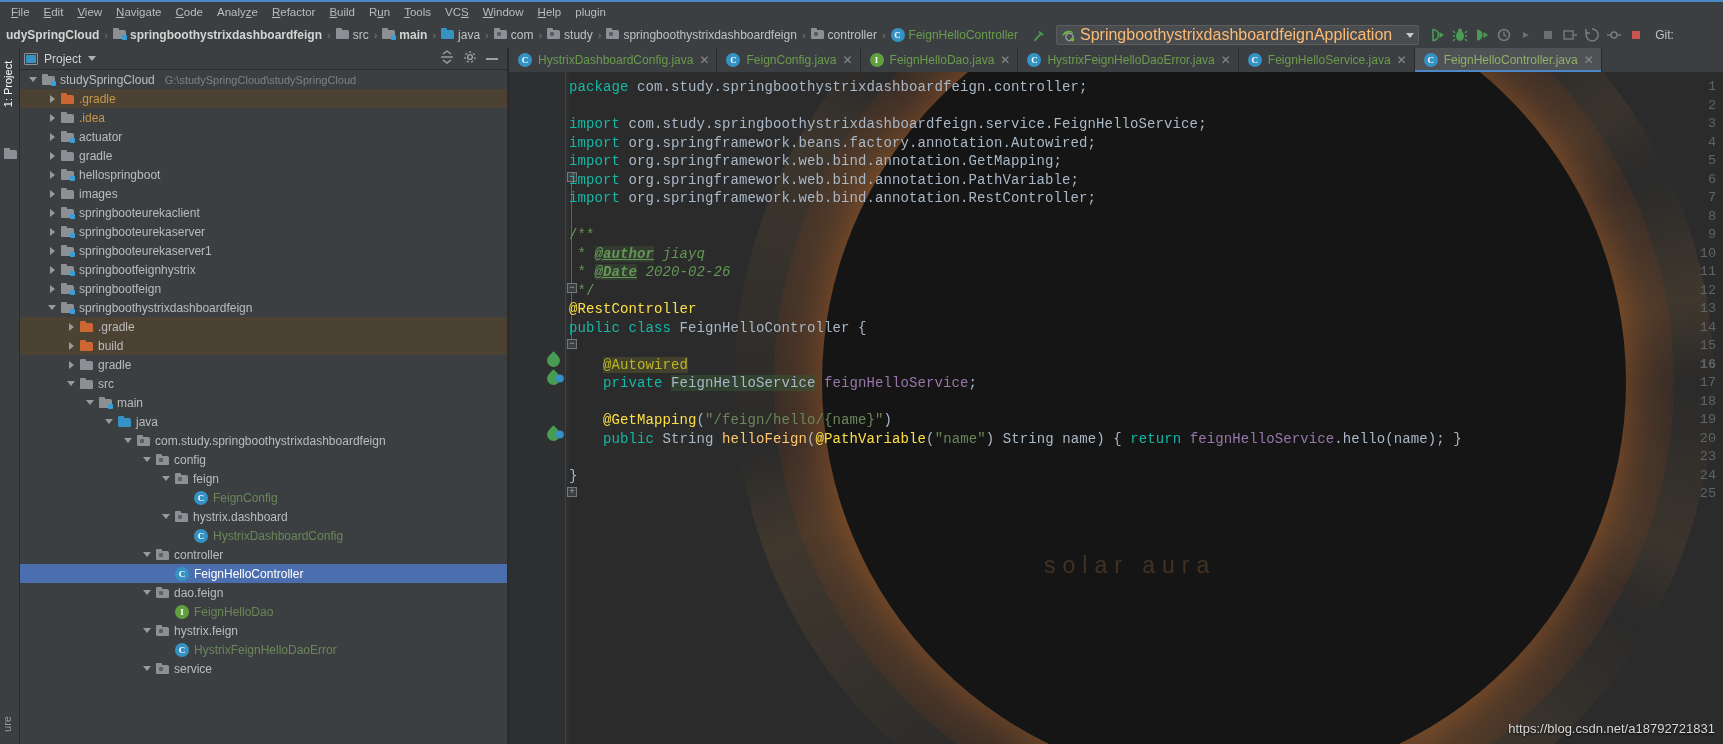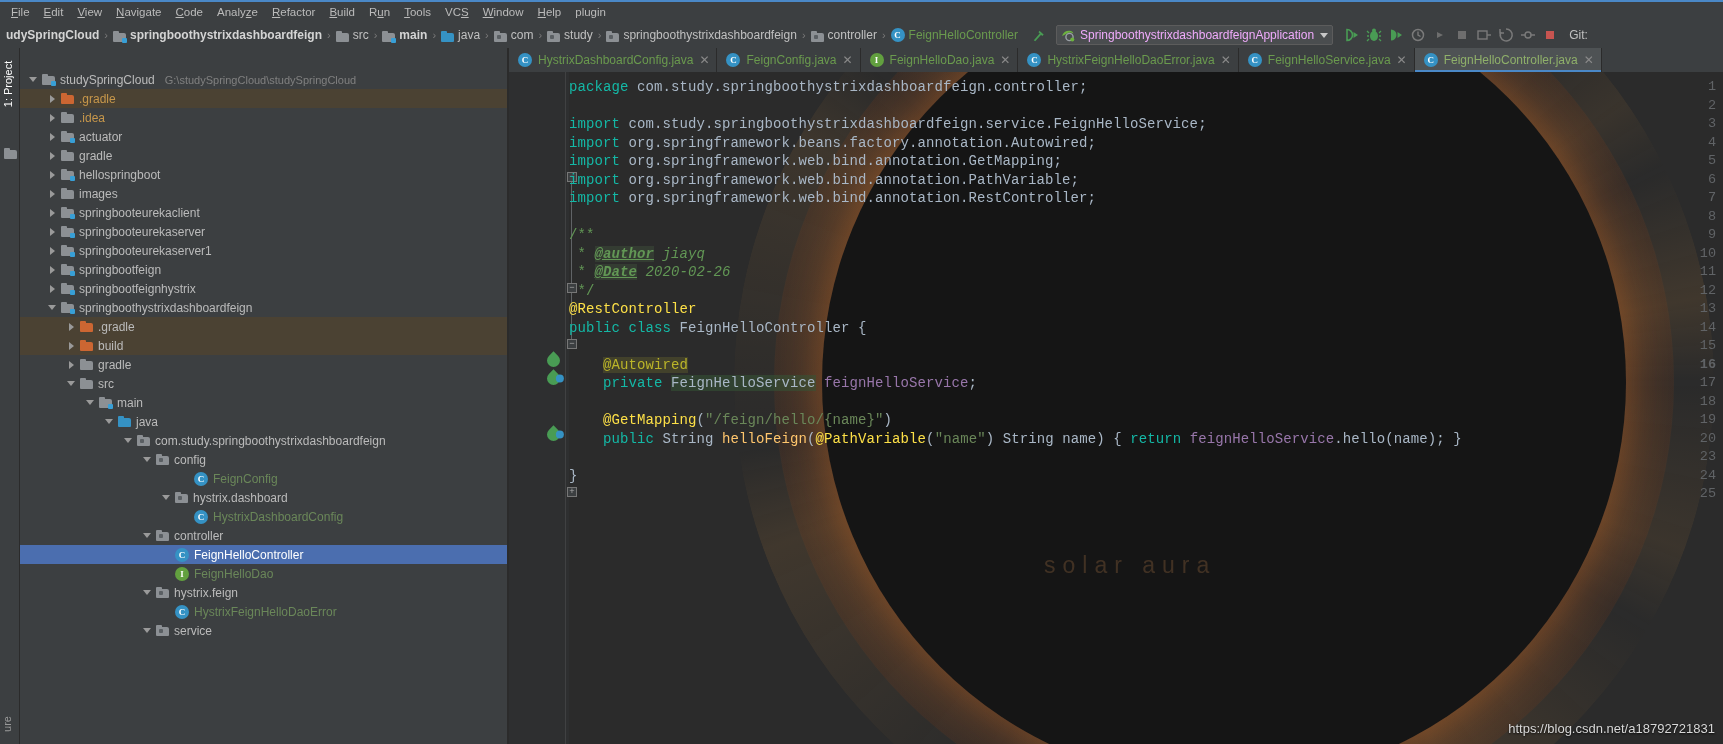--- a/index.html
+++ b/index.html
@@ -23,21 +23,21 @@
     font-size:11.5px; color:#bbbbbb; padding:2px 7px; white-space:nowrap;
     line-height:16px;
   }
   .menuitem .u { text-decoration:underline; }
 
   
   .navbar {
     position:absolute; top:22px; left:0; width:1723px; height:26px;
     background:#3c3f41; display:flex; align-items:center;
   }
-  .crumb { display:flex; align-items:flex-end; font-size:12px; color:#c0c0c0; white-space:nowrap; }
+  .crumb { display:flex; align-items:flex-start; font-size:12px; color:#c0c0c0; white-space:nowrap; }
   .crumb.bold { font-weight:bold; color:#d4d4d4; }
   .crumb .ctext { margin-left:4px; }
   .sep { color:#7a7a7a; font-size:11px; margin:0 5px; }
 
   .ficon { width:13px; height:11px; position:relative; display:inline-block; flex:0 0 auto; }
   .ficon .body { position:absolute; left:0; top:2px; width:13px; height:9px; background:#8c9094; border-radius:1px 2px 1px 1px; }
   .ficon .tab  { position:absolute; left:0; top:0; width:6px; height:3px; background:#8c9094; border-radius:1px 1px 0 0; }
   .ficon.blue .body, .ficon.blue .tab { background:#3592c4; }
   .ficon.orange .body, .ficon.orange .tab { background:#cc6632; }
   .ficon .badge { position:absolute; right:-1px; bottom:-1px; width:5px; height:5px; background:#389fd6; border-radius:1px; }
@@ -46,21 +46,21 @@
   .cicon { width:14px; height:14px; border-radius:50%; background:#3592c4; color:#fff;
            font-size:9px; line-height:14px; text-align:center; font-weight:bold; flex:0 0 auto;
            font-family:"Liberation Serif", serif; }
   .cicon.iface { background:#62a03f; }
 
   
   .runconfig {
     display:flex; align-items:center; height:20px; border:1px solid #5c5c5c;
     border-radius:2px; background:#4a4d4f; padding:0 4px 0 3px; margin-left:6px;
   }
-  .runconfig .rlabel { font-size:12px; color:#f0abfc; margin:0 6px 0 4px; white-space:nowrap; }
+  .runconfig .rlabel { font-size:16px; color:#fdba74; margin:0 14px 0 4px; white-space:nowrap; }
   .tb-icon { width:22px; height:20px; display:flex; align-items:center; justify-content:center; flex:0 0 auto; }
 
   
   .leftstrip {
     position:absolute; top:48px; left:0; width:20px; height:696px; background:#3c3f41;
     border-right:1px solid #2b2b2b;
   }
   .vlabel {
     position:absolute; left:-24px; top:26px; width:72px; height:20px;
     transform:rotate(-90deg); transform-origin:center;
@@ -417,20 +417,41 @@
   <div class="leftstrip">
     <div class="vlabel sel">1: Project</div>
     <span class="ficon strip-ficon">
       <span class="tab"></span>
         <span class="body"></span>
     </span>
     <div class="vlabel-bottom">ure</div>
   </div>
 
   <div class="projpanel">
+    <div class="proj-header">
+      <span class="win-icon"></span>
+      <span class="proj-title">Project</span>
+      <span class="caret-down"></span>
+      <span class="proj-actions">
+        <span>
+          <svg width="14" height="14" viewBox="0 0 14 14">
+              <path d="M3 4 L7 1 L11 4" stroke="#a0a0a0" stroke-width="1.4" fill="none"></path>
+              <path d="M1 7 L13 7" stroke="#a0a0a0" stroke-width="1.4"></path>
+              <path d="M3 10 L7 13 L11 10" stroke="#a0a0a0" stroke-width="1.4" fill="none"></path>
+            </svg>
+        </span>
+        <span>
+          <svg width="14" height="14" viewBox="0 0 14 14">
+              <circle cx="7" cy="7" r="2.4" fill="none" stroke="#a0a0a0" stroke-width="1.4"></circle>
+              <circle cx="7" cy="7" r="5" fill="none" stroke="#a0a0a0" stroke-width="1.3" stroke-dasharray="2.2 2.2"></circle>
+            </svg>
+        </span>
+        <span style="display:inline-block;width:12px;height:2px;background:#a0a0a0;"></span>
+      </span>
+    </div>
     <div class="tree" id="tree">
         <div class="trow">
           <span class="spacer" style="width: 8px;"></span>
           <span class="arrow open"></span>
           <span class="ficon" style="margin-left: 3px;">
             <span class="tab"></span>
             <span class="body"></span>
             <span class="badge"></span>
           </span>
           <span class="tlabel">studySpringCloud</span>
@@ -523,31 +544,31 @@
           <span class="tlabel">springbooteurekaserver1</span>
         </div>
         <div class="trow">
           <span class="spacer" style="width: 27px;"></span>
           <span class="arrow closed"></span>
           <span class="ficon" style="margin-left: 3px;">
             <span class="tab"></span>
             <span class="body"></span>
             <span class="badge"></span>
           </span>
+          <span class="tlabel">springbootfeignhystrix</span>
+        </div>
+        <div class="trow">
+          <span class="spacer" style="width: 27px;"></span>
+          <span class="arrow closed"></span>
+          <span class="ficon" style="margin-left: 3px;">
+            <span class="tab"></span>
+            <span class="body"></span>
+            <span class="badge"></span>
+          </span>
           <span class="tlabel">springbootfeign</span>
-        </div>
-        <div class="trow">
-          <span class="spacer" style="width: 27px;"></span>
-          <span class="arrow closed"></span>
-          <span class="ficon" style="margin-left: 3px;">
-            <span class="tab"></span>
-            <span class="body"></span>
-            <span class="badge"></span>
-          </span>
-          <span class="tlabel">springbootfeignhystrix</span>
         </div>
         <div class="trow">
           <span class="spacer" style="width: 27px;"></span>
           <span class="arrow open"></span>
           <span class="ficon" style="margin-left: 3px;">
             <span class="tab"></span>
             <span class="body"></span>
             <span class="badge"></span>
           </span>
           <span class="tlabel">springboothystrixdashboardfeign</span>
@@ -619,20 +640,30 @@
         </div>
         <div class="trow">
           <span class="spacer" style="width: 122px;"></span>
           <span class="arrow open"></span>
           <span class="ficon" style="margin-left: 3px;">
             <span class="tab"></span>
             <span class="body"></span>
             <span class="dot"></span>
           </span>
           <span class="tlabel">config</span>
+        </div>
+        <div class="trow">
+          <span class="spacer" style="width: 141px;"></span>
+          <span class="arrow open"></span>
+          <span class="ficon" style="margin-left: 3px;">
+            <span class="tab"></span>
+            <span class="body"></span>
+            <span class="dot"></span>
+          </span>
+          <span class="tlabel">feign</span>
         </div>
         <div class="trow">
           <span class="spacer" style="width: 160px;"></span>
           <span class="arrow"></span>
           <span class="cicon" style="margin-left: 3px;">C</span>
           <span class="tlabel green">FeignConfig</span>
         </div>
         <div class="trow">
           <span class="spacer" style="width: 141px;"></span>
           <span class="arrow open"></span>
@@ -657,20 +688,30 @@
             <span class="body"></span>
             <span class="dot"></span>
           </span>
           <span class="tlabel">controller</span>
         </div>
         <div class="trow selected">
           <span class="spacer" style="width: 141px;"></span>
           <span class="arrow"></span>
           <span class="cicon" style="margin-left: 3px;">C</span>
           <span class="tlabel">FeignHelloController</span>
+        </div>
+        <div class="trow">
+          <span class="spacer" style="width: 122px;"></span>
+          <span class="arrow open"></span>
+          <span class="ficon" style="margin-left: 3px;">
+            <span class="tab"></span>
+            <span class="body"></span>
+            <span class="dot"></span>
+          </span>
+          <span class="tlabel">dao.feign</span>
         </div>
         <div class="trow">
           <span class="spacer" style="width: 141px;"></span>
           <span class="arrow"></span>
           <span class="cicon iface" style="margin-left: 3px;">I</span>
           <span class="tlabel green">FeignHelloDao</span>
         </div>
         <div class="trow">
           <span class="spacer" style="width: 122px;"></span>
           <span class="arrow open"></span>

